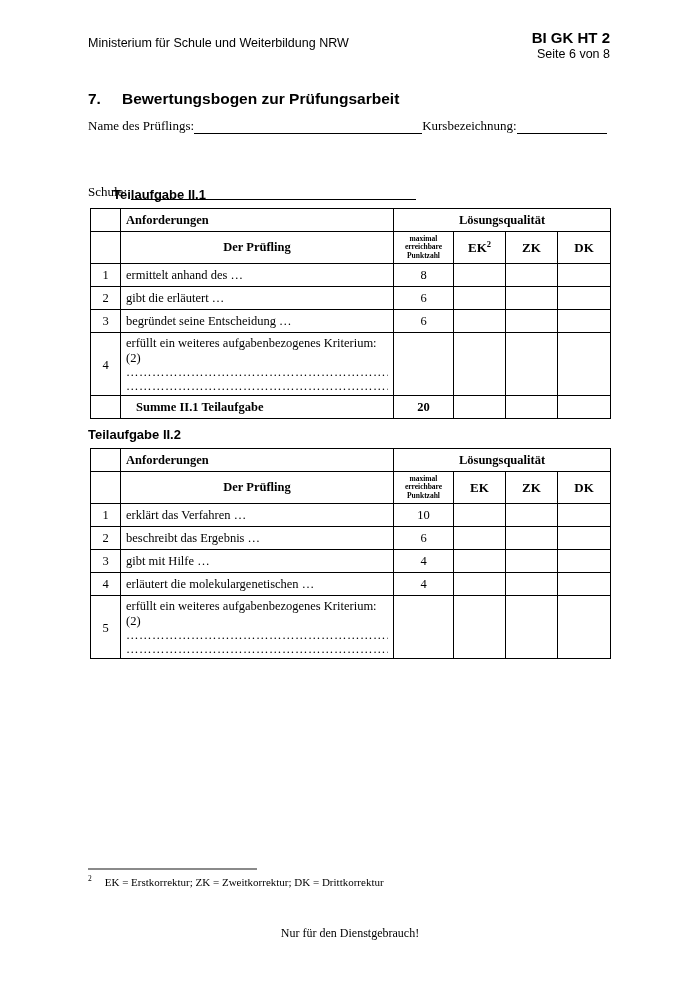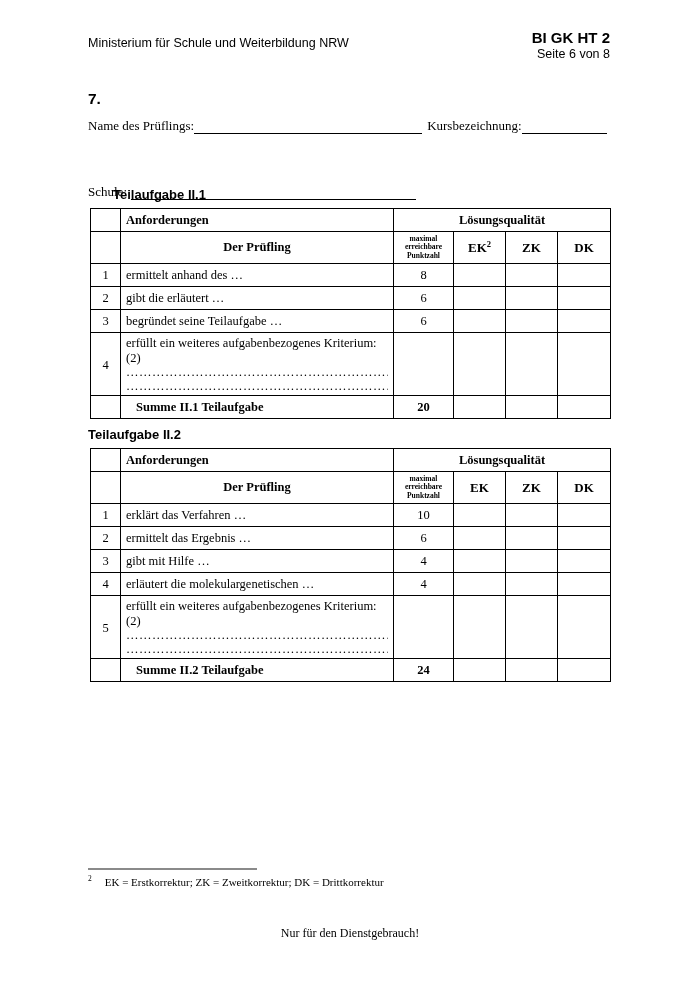--- a/index.html
+++ b/index.html
@@ -26,21 +26,21 @@
   .sec-num { width:34px; }
 
   
   .field-row { position:absolute; left:88px; display:flex; align-items:flex-end; font-size:13px; }
   .row-name { top:118px; width:519px; }
   .row-school { top:148px; width:328px;margin-top:36px; }
   .uline { display:inline-block; border-bottom:1px solid #000; height:14px; }
   .uline-name { width:228px; }
   .uline-kurs { flex:1; }
   .uline-school { flex:1; margin-left:4px; }
-  .lbl-kurs { margin-left:5px; white-space:nowrap; }
+  .lbl-kurs { white-space:nowrap; }
 
   
   .tbl-title { position:absolute; left:88px; font-size:13px; font-weight:bold; }
   .tbl-title-1 { top:187px;margin-left:25px; }
   .tbl-title-2 { top:427px; }
 
   
   table.score { position:absolute; left:90px; border-collapse:collapse; table-layout:fixed; width:520px; border:1.5px solid #000; font-size:12.5px; }
   .tbl-1 { top:208px; }
   .tbl-2 { top:448px; }
@@ -78,20 +78,21 @@
 <div class="page">
 
   <div class="hdr-left sans">Ministerium für Schule und Weiterbildung NRW</div>
   <div class="hdr-right">
     <div class="hdr-code sans">BI GK HT 2</div>
     <div class="hdr-page sans">Seite 6 von 8</div>
   </div>
 
   <div class="sec-title sans">
     <span class="sec-num">7.</span>
+    <span>Bewertungsbogen zur Prüfungsarbeit</span>
   </div>
 
   <div class="field-row row-name">
     <span>Name des Prüflings:</span>
     <span class="uline uline-name"></span>
     <span class="lbl-kurs">Kursbezeichnung:</span>
     <span class="uline uline-kurs"></span>
   </div>
 
   <div class="field-row row-school">
@@ -134,21 +135,21 @@
     <tr class="h-data">
       <td class="c-num">2</td>
       <td class="c-text">gibt die erläutert …</td>
       <td class="c-pts">6</td>
       <td></td>
       <td></td>
       <td></td>
     </tr>
     <tr class="h-data">
       <td class="c-num">3</td>
-      <td class="c-text">begründet seine Teilaufgabe …</td>
+      <td class="c-text">begründet seine Entscheidung …</td>
       <td class="c-pts">6</td>
       <td></td>
       <td></td>
       <td></td>
     </tr>
     <tr class="h-dotted">
       <td class="c-num c-text-top">4</td>
       <td class="c-text c-text-top">
         <div>erfüllt ein weiteres aufgabenbezogenes Kriterium: (2)</div>
         <div class="dots">………………………………………………………………………………………..</div>
@@ -197,21 +198,21 @@
     <tr class="h-data">
       <td class="c-num">1</td>
       <td class="c-text">erklärt das Verfahren …</td>
       <td class="c-pts">10</td>
       <td></td>
       <td></td>
       <td></td>
     </tr>
     <tr class="h-data">
       <td class="c-num">2</td>
-      <td class="c-text">ermittelt das Ergebnis …</td>
+      <td class="c-text">beschreibt das Ergebnis …</td>
       <td class="c-pts">6</td>
       <td></td>
       <td></td>
       <td></td>
     </tr>
     <tr class="h-data">
       <td class="c-num">3</td>
       <td class="c-text">gibt mit Hilfe …</td>
       <td class="c-pts">4</td>
       <td></td>
@@ -231,28 +232,20 @@
       <td class="c-text c-text-top">
         <div>erfüllt ein weiteres aufgabenbezogenes Kriterium: (2)</div>
         <div class="dots">………………………………………………………………………………………..</div>
         <div class="dots">………………………………………………………………………………………..</div>
       </td>
       <td class="c-pts"></td>
       <td></td>
       <td></td>
       <td></td>
     </tr>
-    <tr class="h-data">
-      <td></td>
-      <td class="c-sum">Summe II.2 Teilaufgabe</td>
-      <td class="c-sumpts">24</td>
-      <td></td>
-      <td></td>
-      <td></td>
-    </tr>
   </tbody>
     </table>
 
   <div class="fn-rule"></div>
   <div class="footnote">
     <sup>2</sup><span class="fn-text">EK = Erstkorrektur; ZK = Zweitkorrektur; DK = Drittkorrektur</span>
   </div>
 
   <div class="footer">Nur für den Dienstgebrauch!</div>
 

